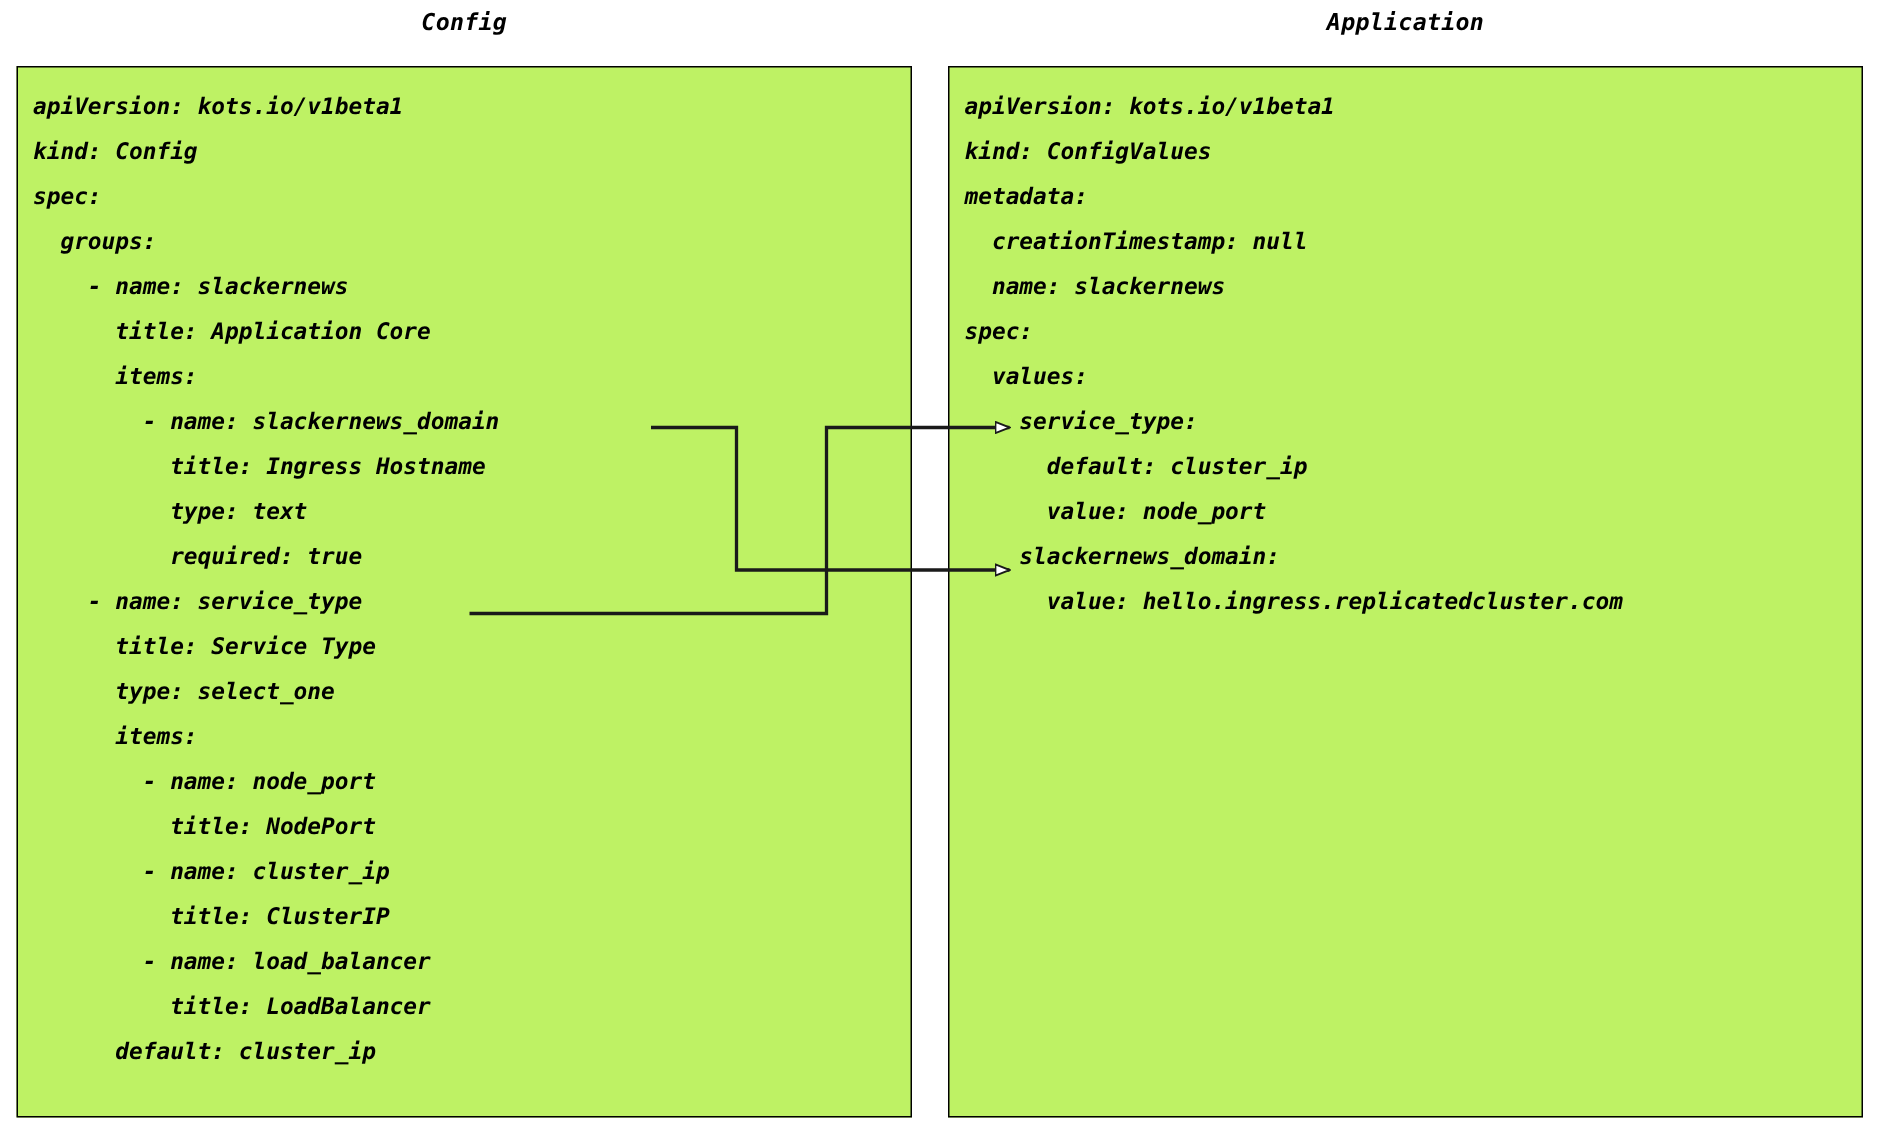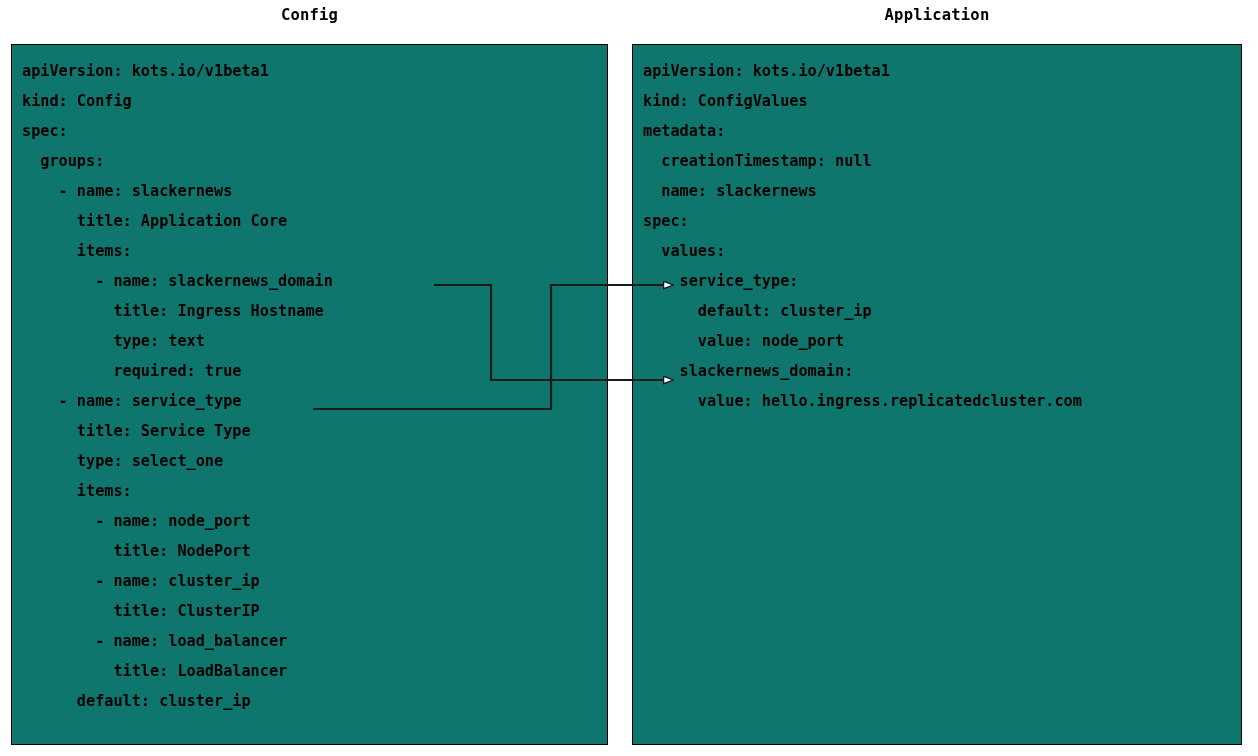--- a/index.html
+++ b/index.html
@@ -12,20 +12,21 @@
     width: 1258px;
     height: 756px;
     font-family: "DejaVu Sans Mono", "Liberation Mono", monospace;
     -webkit-font-smoothing: antialiased;
   }
   #stage {
     position: relative;
     width: 1258px;
     height: 756px;
     overflow: hidden;
+    font-style: italic;
   }
 
   
   .panel-title {
     position: absolute;
     top: 6px;
     font-family: "DejaVu Sans Mono", "Liberation Mono", monospace;
     font-size: 15.5px;
     font-weight: bold;
     color: #000000;
@@ -34,21 +35,21 @@
     white-space: nowrap;
   }
   #title-left  { left: 11px;  width: 597px; }
   #title-right { left: 632px; width: 610px; }
 
   
   .panel {
     position: absolute;
     top: 44px;
     height: 701px;
-    background: #0f766e;
+    background: #bef264;
     border: 1.6px solid #000000;
     box-sizing: border-box;
     overflow: hidden;
   }
   #panel-left  { left: 11px;  width: 597px; }
   #panel-right { left: 632px; width: 610px; }
 
   .code {
     position: absolute;
     top: 11px;

